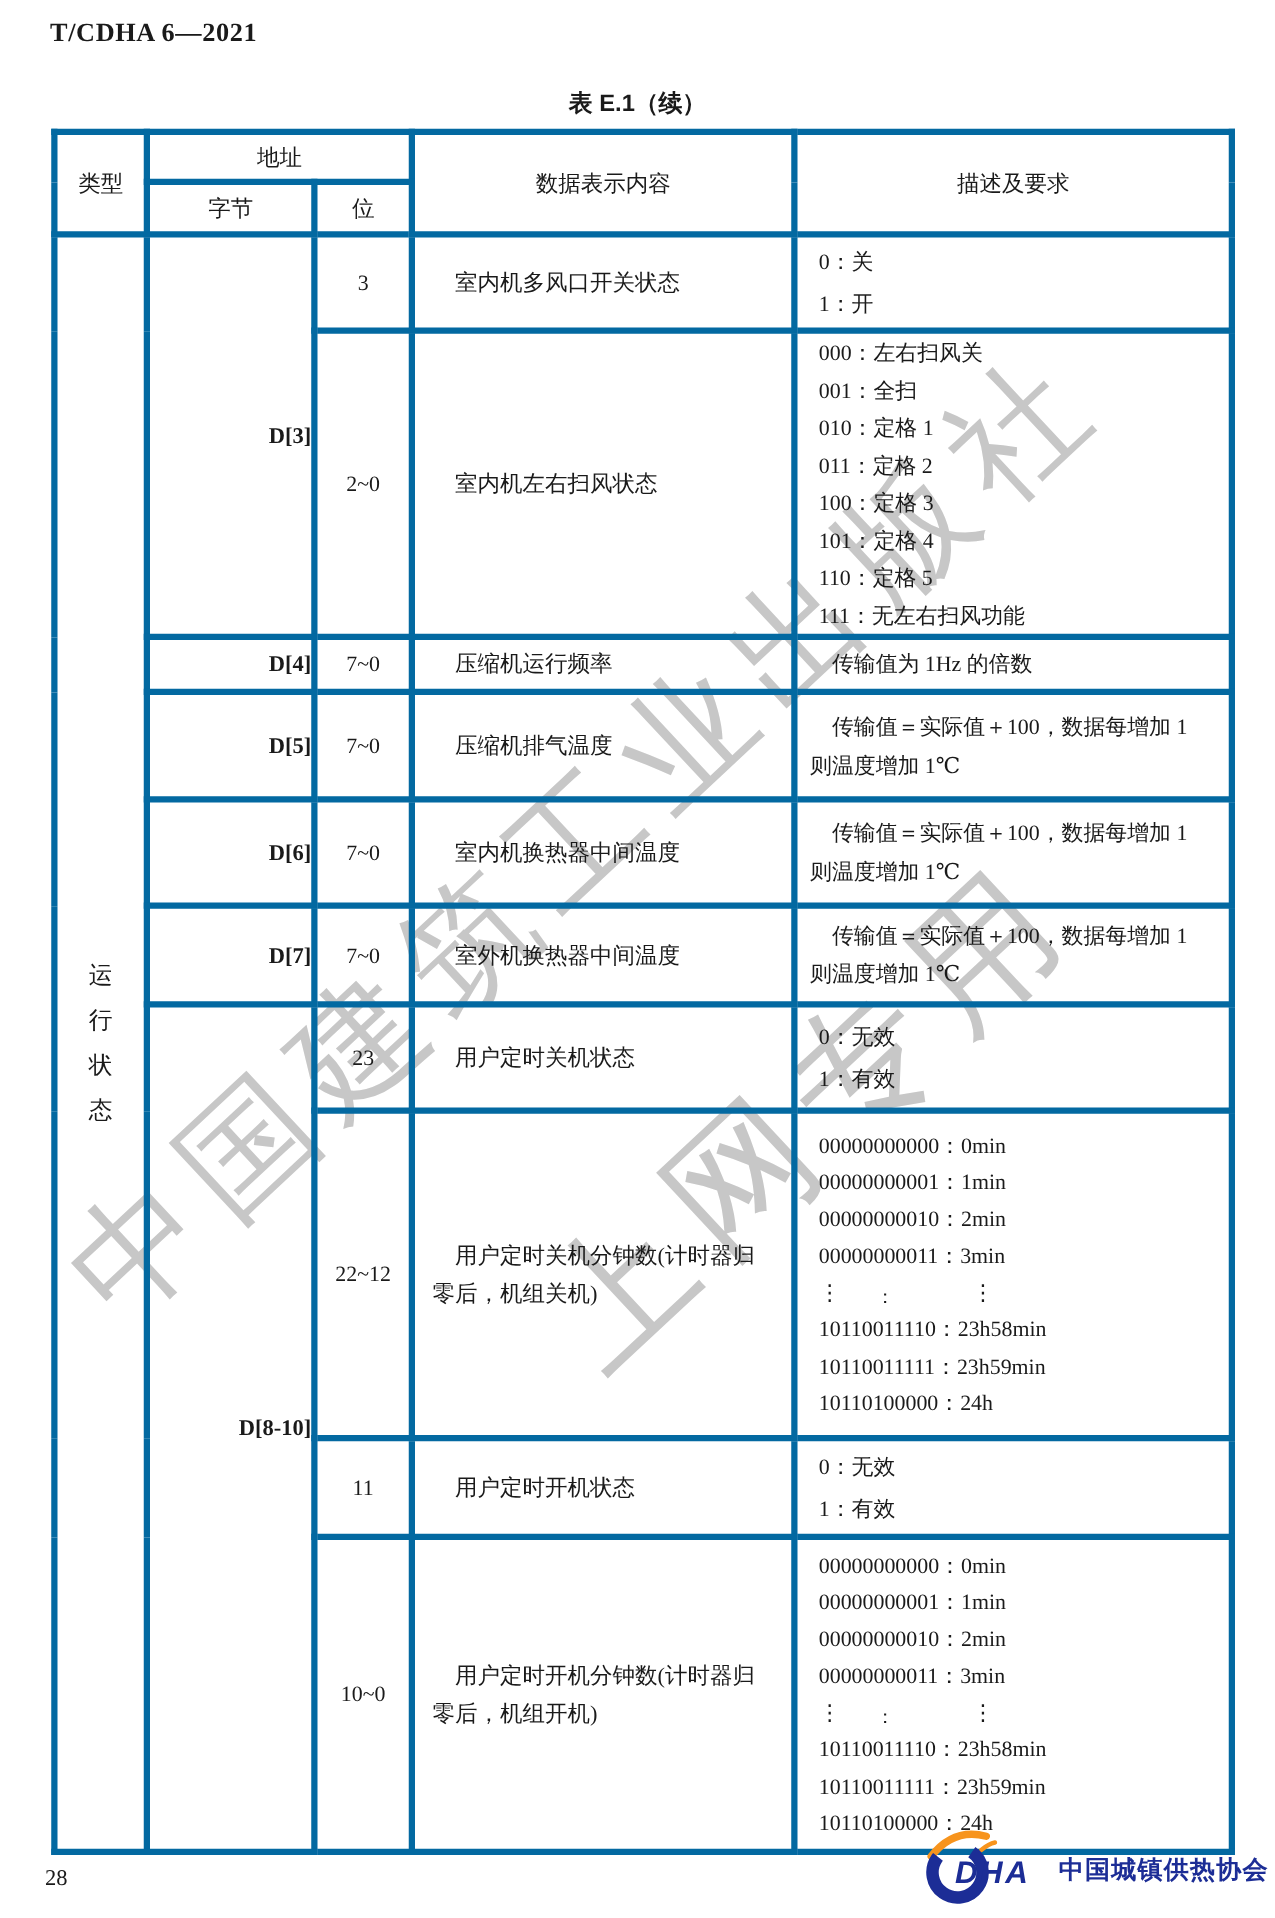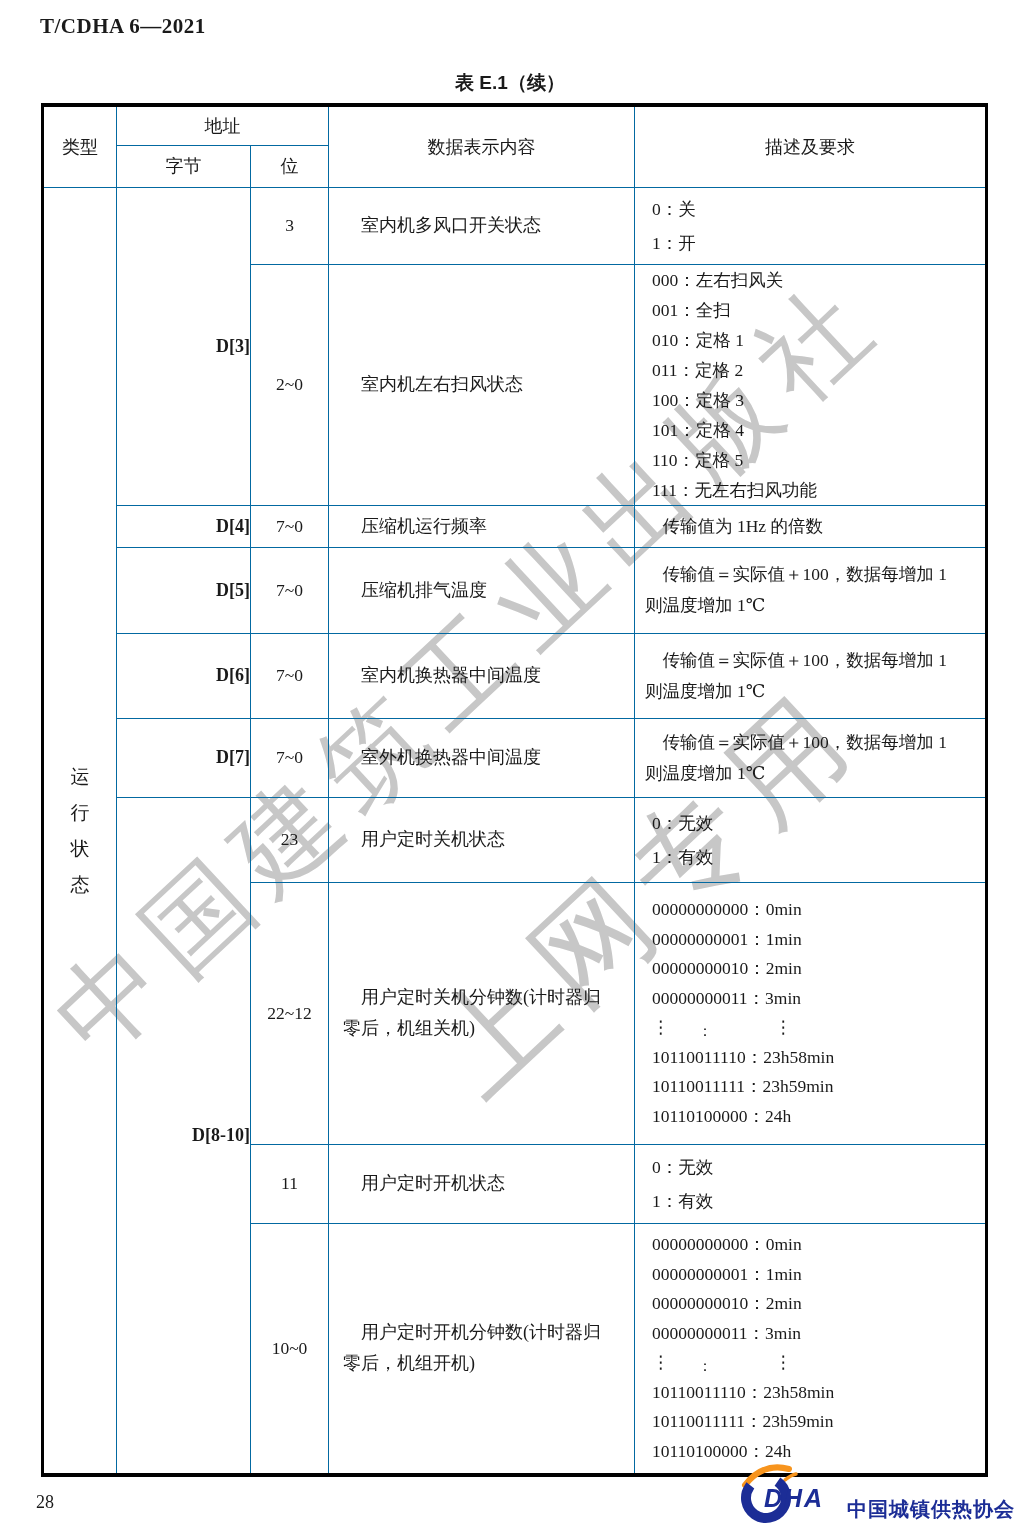--- a/index.html
+++ b/index.html
@@ -27,21 +27,21 @@
     font-family:"Liberation Sans","DejaVu Sans",sans-serif;
     font-size:19px; font-weight:bold; z-index:3;
   }
   
   #t {
     position:absolute; left:41px; top:103px; width:947px; z-index:2;
     border-collapse:collapse; table-layout:fixed;
     border:3px solid #000; border-top-width:4px; border-bottom-width:4px;
     background:transparent; font-size:18px;
   }
-  #t td { border:1px solid #0369a1; vertical-align:middle; background:transparent; }
+  #t td { border:5px solid #0369a1; vertical-align:middle; background:transparent; }
   tr.hr1 { height:40px; }
   tr.hr2 { height:42px; }
   tr.hr2 > td { border-bottom-width:2px; }
   tr.sep > td { border-bottom-width:2px; }
   tr.r1 { height:77px; }  tr.r2 { height:238px; } tr.r3 { height:42px; }
   tr.r4 { height:86px; }  tr.r5 { height:85px; }  tr.r6 { height:79px; }
   tr.r7 { height:85px; }  tr.r8 { height:262px; } tr.r9 { height:79px; }
   tr.r10 { height:252px; }
   .c-head { text-align:center; }
   .cat { text-align:center; }
@@ -66,21 +66,21 @@
   #page-num { position:absolute; left:36px; top:1492px; font-size:18px; z-index:3; }
   #logo { position:absolute; left:737px; top:1456px; width:272px; height:72px; z-index:3; }
   #logo svg { position:absolute; left:0; top:2px; }
   #logo .dha {
     position:absolute; left:27px; top:28px;
     font-family:Liberation Sans, sans-serif;
     font-style:italic; font-weight:bold; font-size:25px; color:#1c2d96;
     letter-spacing:2px;
   }
   #logo .org {
-    position:absolute; left:110px; top:40px;
+    position:absolute; left:110px; top:26px;
     font-family:"Liberation Sans","DejaVu Sans",sans-serif;
     font-weight:bold; font-size:20px; color:#1c2d96; letter-spacing:1px;
     white-space:nowrap;
   }
 </style>
 </head>
 <body>
 
 <div id="page">
 

